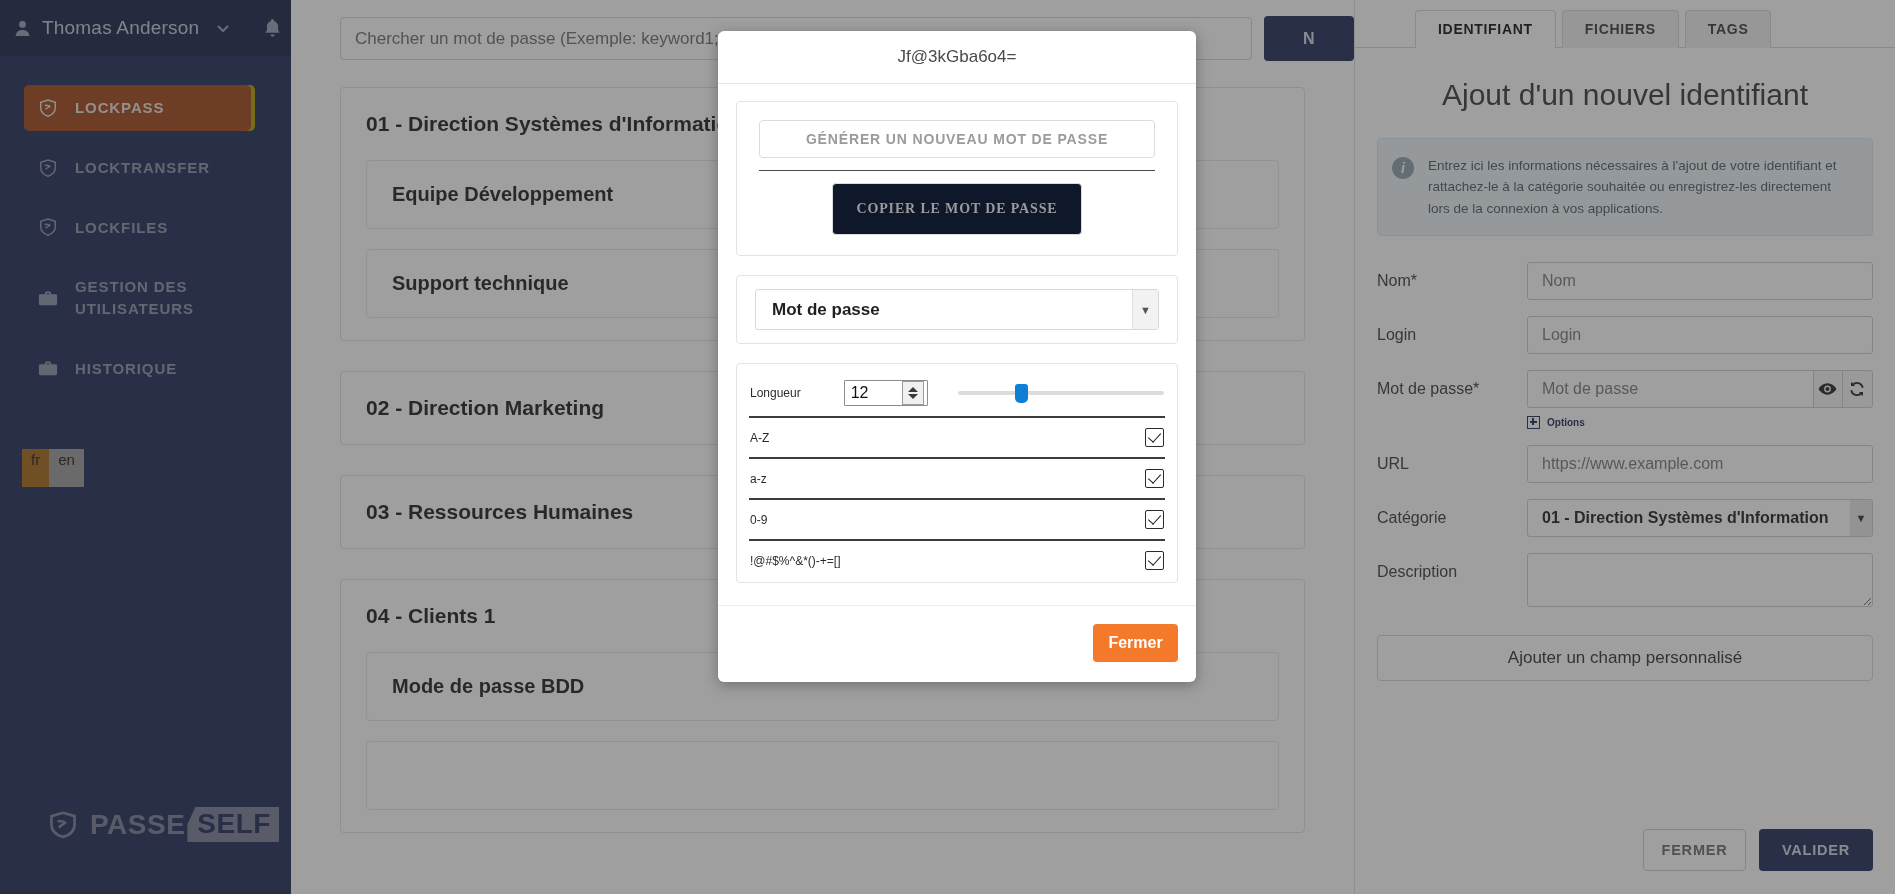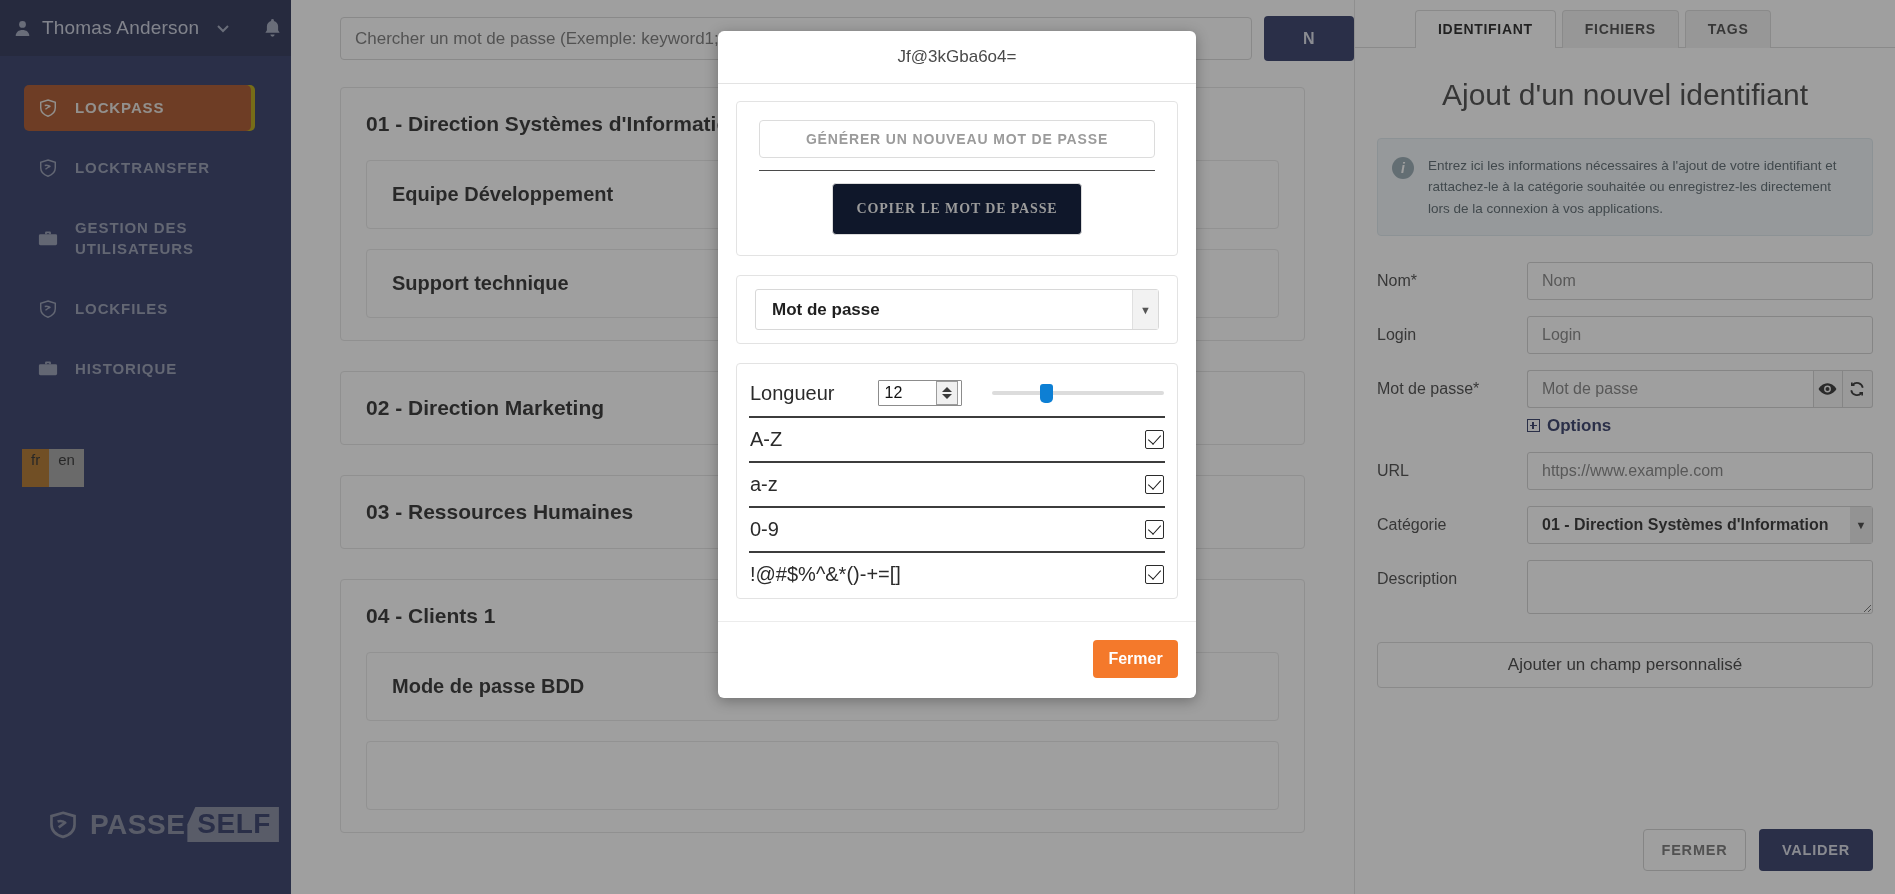--- a/index.html
+++ b/index.html
@@ -190,21 +190,21 @@
   .pwd-group .inp { border-radius: 3px 0 0 3px; border-right: none; }
   .pwd-btn {
     width: 37px; height: 38px;
     border: 1px solid #cfcfcf; background: #f6f6f6;
     display: flex; align-items: center; justify-content: center;
     cursor: pointer; color: #222;
   }
   .pwd-btn.last { border-radius: 0 3px 3px 0; border-left: none; }
   .options-link {
     margin-top: 8px; display: flex; align-items: center; gap: 7px;
-    color: #232c5c; font-size: 17px; font-weight: 700; cursor: pointer;
+    color: #232c5c; font-size: 10px; font-weight: 700; cursor: pointer;
   }
   .plus-box {
     width: 13px; height: 13px; border: 1.4px solid #232c5c;
     position: relative;
   }
   .plus-box:before, .plus-box:after {
     content: ""; position: absolute; background: #232c5c;
   }
   .plus-box:before { left: 4.3px; top: 1.5px; width: 1.4px; height: 7px; }
   .plus-box:after { top: 4.3px; left: 1.5px; height: 1.4px; width: 7px; }
@@ -313,21 +313,21 @@
   .opts-card {
     border: 1px solid #e3e3e3; border-radius: 4px;
     margin-top: 19px; padding: 6px 12px 2px 12px;
   }
   .opt-row {
     display: flex; align-items: center;
     padding: 10px 1px 10px 1px;
     border-bottom: 2px solid #3c3c3c;
   }
   .opt-row:last-child { border-bottom: none; }
-  .opt-label { font-size: 20px; color: #2b2b2b; flex: none; }
+  .opt-label { font-size: 12px; color: #2b2b2b; flex: none; }
   .len-input {
     width: 84px; height: 26px; margin-left: 43px;
     border: 1px solid #8c8c8c; border-radius: 1px;
     font-size: 16px; color: #111; padding: 0 6px;
     font-family: "Liberation Sans", sans-serif;
     background: #fff;
   }
   .spinner {
     position: relative; margin-left: -26px; width: 22px; height: 24px;
     border: 1px solid #9c9c9c; background: #f0f0f0;
@@ -418,35 +418,35 @@
         <span class="nav-ico">
           <svg viewBox="0 0 22 22" width="20" height="20" fill="none" stroke="currentColor" stroke-width="1.6">
               <path d="M11 2.2 19 4.6v6.2c0 4.5-3.3 7.8-8 9.2-4.7-1.4-8-4.7-8-9.2V4.6z"></path>
               <path d="M7.4 8.2c2.2-.7 4.6-.1 6.1 1.6M8.2 12.4l5.4-3.9"></path>
             </svg>
         </span>
         <span class="nav-label">LOCKTRANSFER</span>
       </div>
       <div class="nav-item">
         <span class="nav-ico">
+          <svg viewBox="0 0 22 22" width="20" height="20" fill="none" stroke="currentColor" stroke-width="1.6">
+              <path d="M11 2.2 19 4.6v6.2c0 4.5-3.3 7.8-8 9.2-4.7-1.4-8-4.7-8-9.2V4.6z"></path>
+              <path d="M7.4 8.2c2.2-.7 4.6-.1 6.1 1.6M8.2 12.4l5.4-3.9"></path>
+            </svg>
+        </span>
+        <span class="nav-label">LOCKFILES</span>
+      </div>
+      <div class="nav-item">
+        <span class="nav-ico">
           <svg viewBox="0 0 22 18" width="20" height="17" fill="currentColor">
               <rect x="1" y="4.4" width="20" height="12" rx="1.6"></rect>
               <path d="M7.8 4.2V2.6c0-.7.6-1.3 1.3-1.3h3.8c.7 0 1.3.6 1.3 1.3v1.6h-1.9V3.1H9.7v1.1z"></path>
             </svg>
         </span>
         <span class="nav-label">GESTION DES UTILISATEURS</span>
-      </div>
-      <div class="nav-item">
-        <span class="nav-ico">
-          <svg viewBox="0 0 22 22" width="20" height="20" fill="none" stroke="currentColor" stroke-width="1.6">
-              <path d="M11 2.2 19 4.6v6.2c0 4.5-3.3 7.8-8 9.2-4.7-1.4-8-4.7-8-9.2V4.6z"></path>
-              <path d="M7.4 8.2c2.2-.7 4.6-.1 6.1 1.6M8.2 12.4l5.4-3.9"></path>
-            </svg>
-        </span>
-        <span class="nav-label">LOCKFILES</span>
       </div>
       <div class="nav-item">
         <span class="nav-ico">
           <svg viewBox="0 0 22 18" width="20" height="17" fill="currentColor">
               <rect x="1" y="4.4" width="20" height="12" rx="1.6"></rect>
               <path d="M7.8 4.2V2.6c0-.7.6-1.3 1.3-1.3h3.8c.7 0 1.3.6 1.3 1.3v1.6h-1.9V3.1H9.7v1.1z"></path>
             </svg>
         </span>
         <span class="nav-label">HISTORIQUE</span>
       </div>

